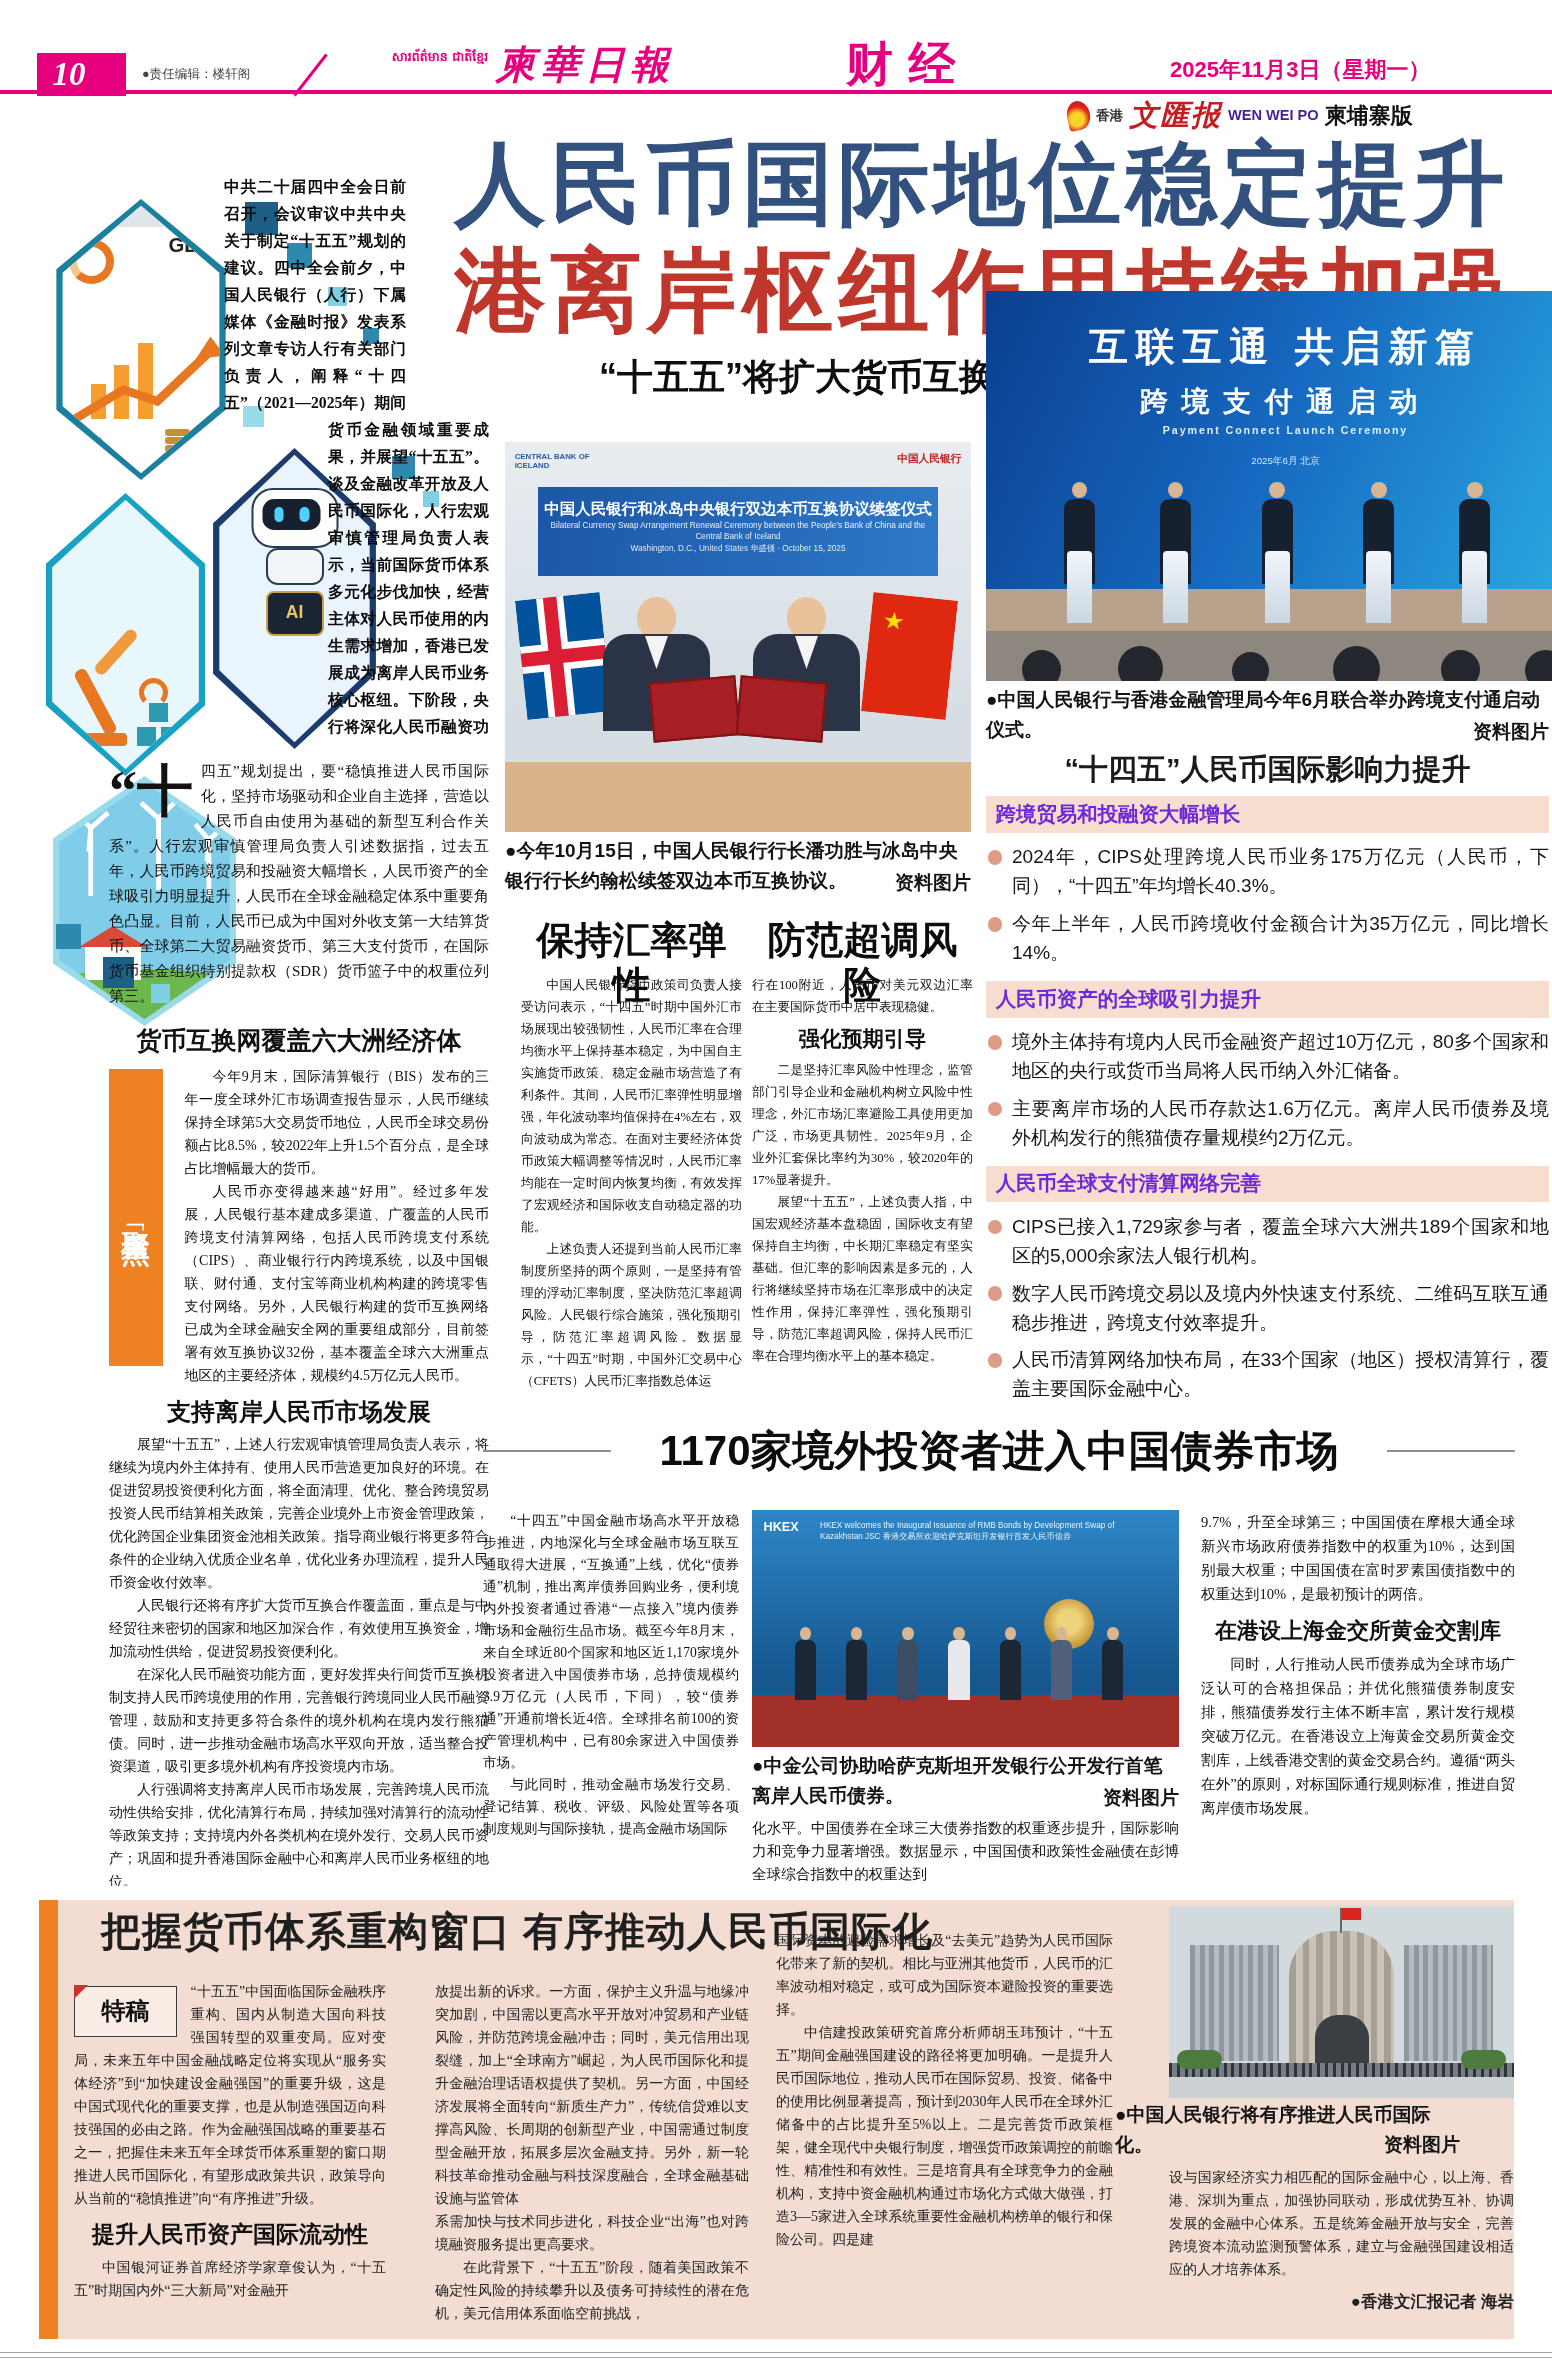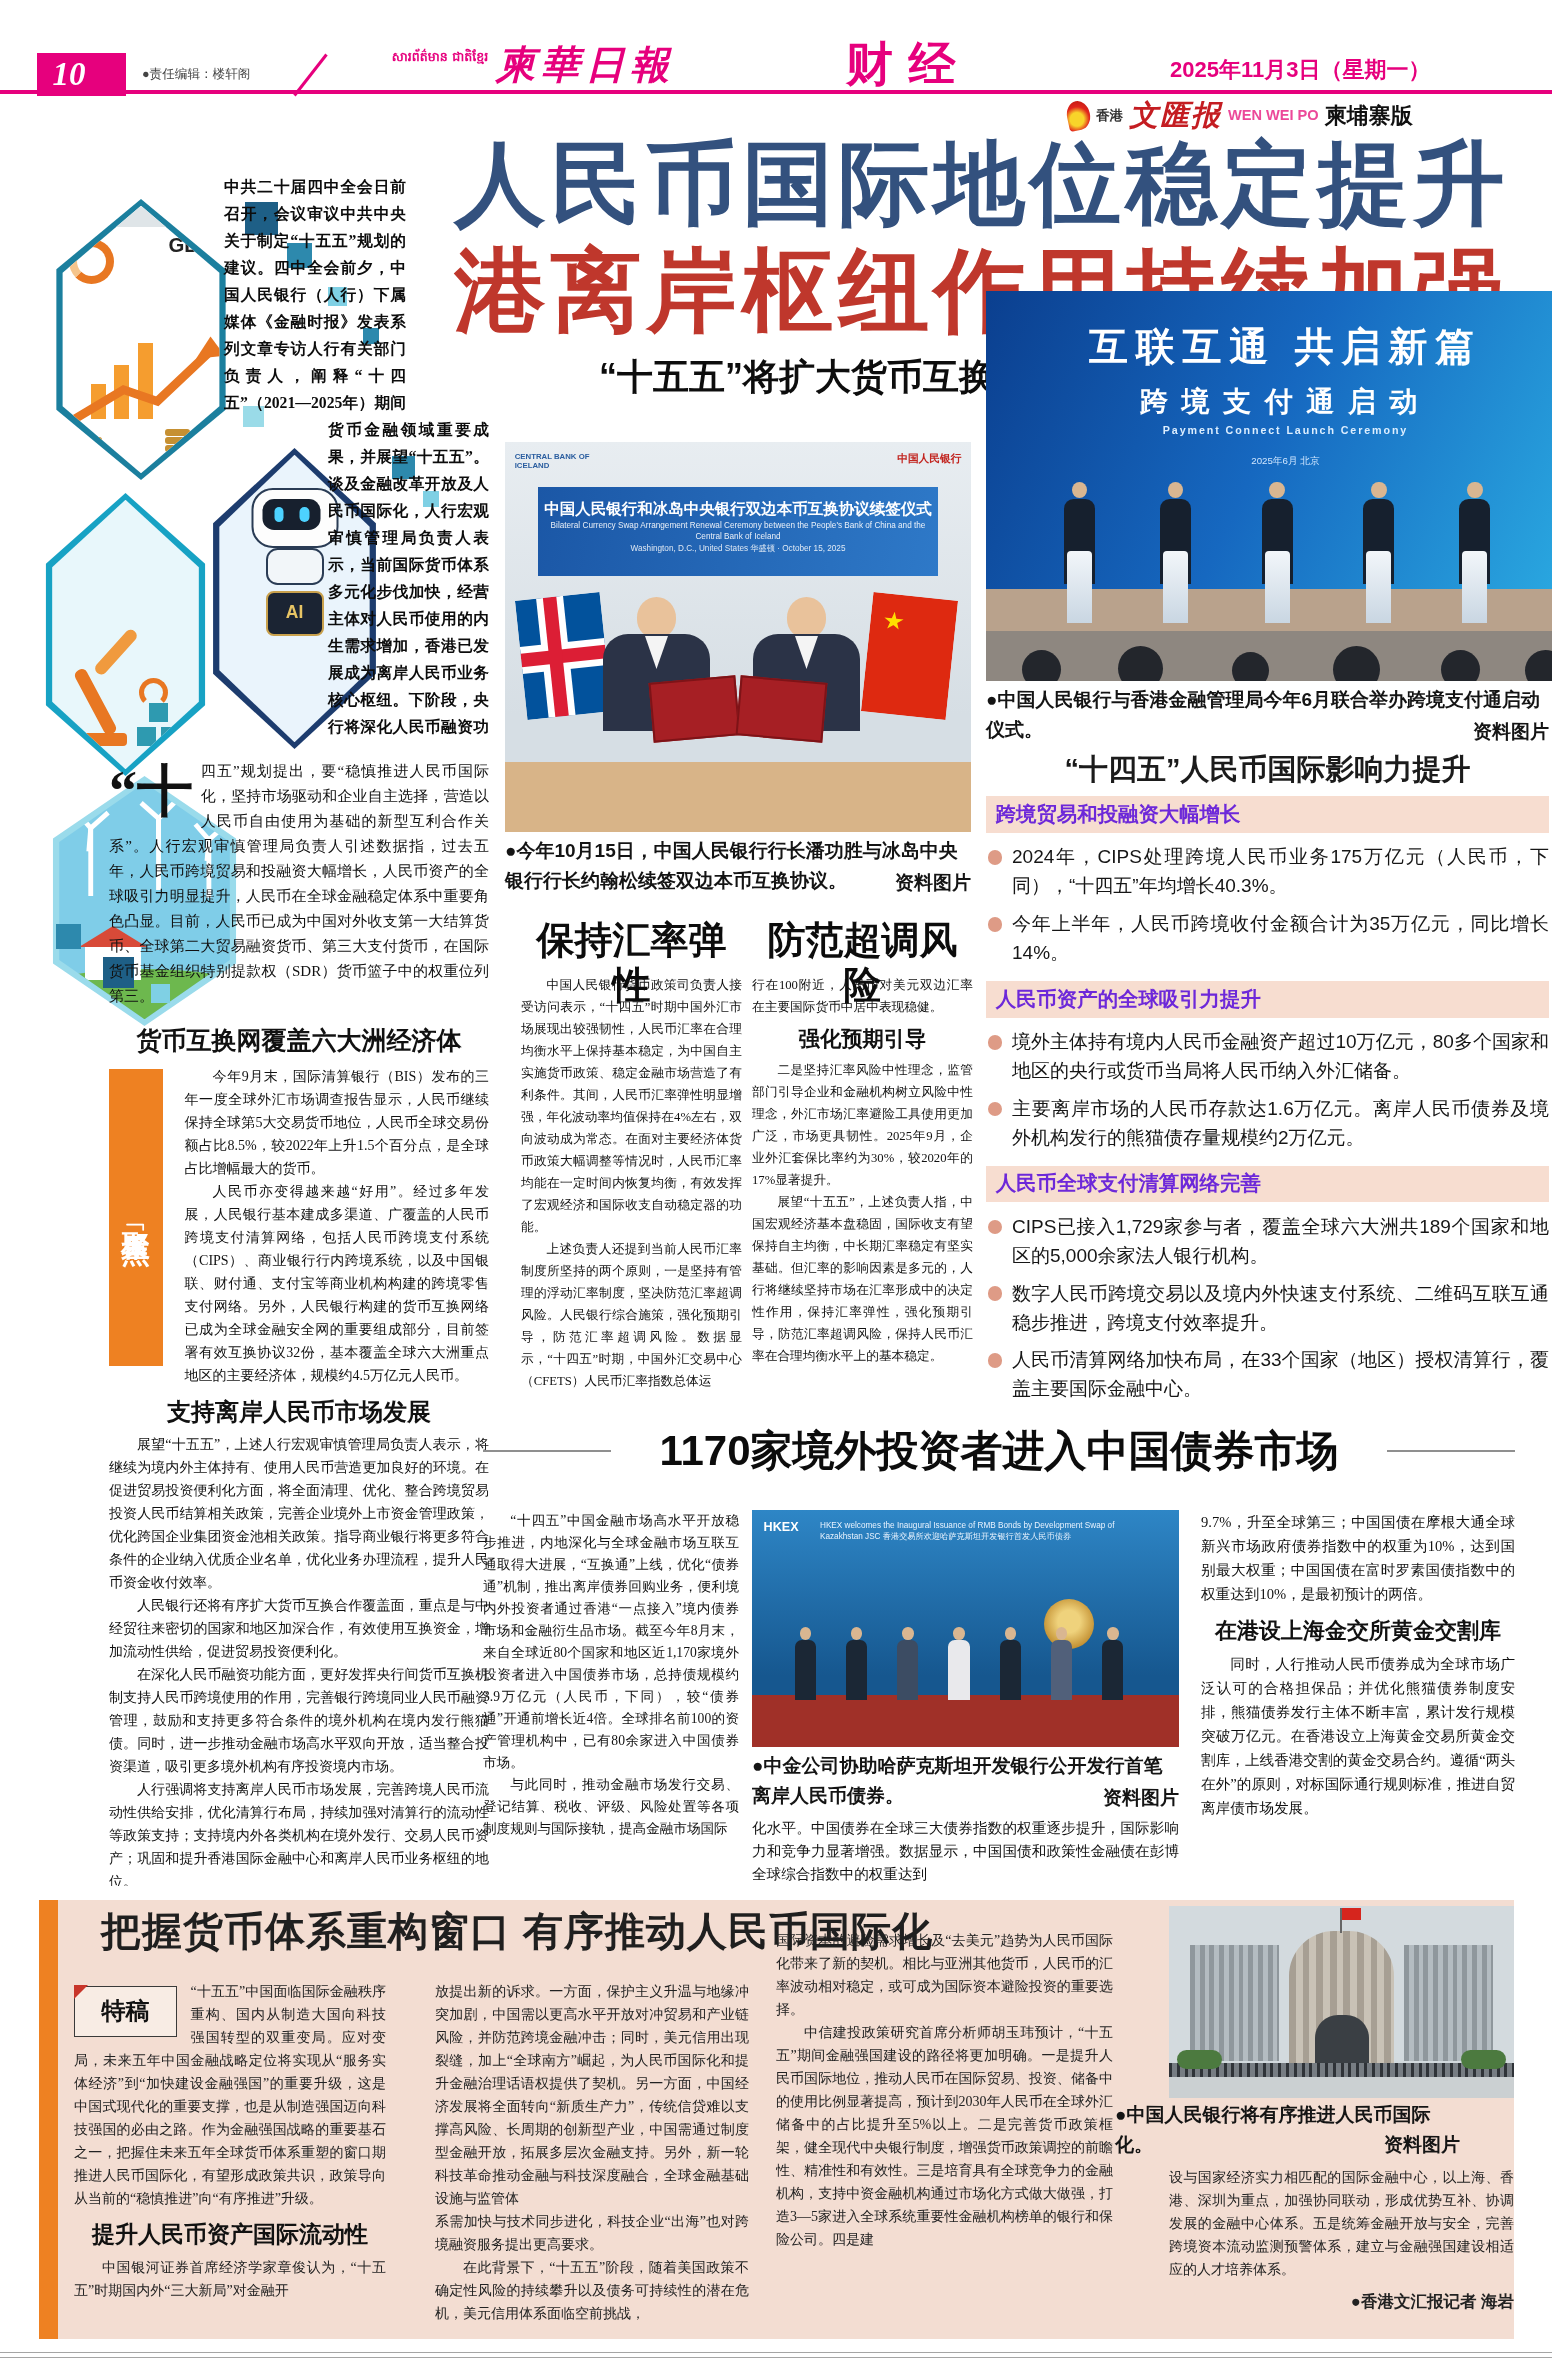--- a/index.html
+++ b/index.html
@@ -21,21 +21,21 @@
   .masthead .cn{font:italic 900 39px/47px "Liberation Serif",serif;letter-spacing:5.8px;}
   .section-label{left:846px;top:39px;font:900 47px/50px "Liberation Sans",sans-serif;color:#e6007d;letter-spacing:15.5px;}
   .hdr-date{left:1170px;top:56px;font:700 22px/27px "Liberation Sans",sans-serif;color:#e6007d;}
   .hdr-rule{left:0;top:90px;width:1553px;height:3.9px;background:#e6007d;}
   .brand{left:1067px;top:99px;height:33px;display:flex;align-items:center;gap:6px;}
   .flame{width:23px;height:29px;border-radius:50% 50% 50% 3.9px;
          background:radial-gradient(circle at 40% 62%,#f8d42a 0 30%,#e2261d 55%,#b3150f 100%);
          transform:rotate(-12deg);}
   .brand .b1{font:700 13.6px/15.5px "Liberation Sans",sans-serif;color:#333;}
   .brand .b2{font:italic 900 29px/31px "Liberation Serif",serif;color:#c41d22;letter-spacing:1.9px;}
-  .brand .b3{font:700 14.6px/15.5px "Liberation Sans",sans-serif;color:#ec4899;}
+  .brand .b3{font:700 14.6px/15.5px "Liberation Sans",sans-serif;color:#4c1d95;}
   .brand .b4{font:900 22px/25px "Liberation Sans",sans-serif;color:#101010;}
 
   
   .hl{left:417px;width:1130px;text-align:center;font-weight:700;font-size:91px;line-height:101px;
       letter-spacing:4.9px;font-family:"Liberation Serif","DejaVu Serif",serif;white-space:nowrap;}
   .hl1{top:134px;color:#33517e;}
   .hl2{top:241px;color:#bf372c;}
   .deck{left:417px;top:355px;width:1130px;text-align:center;font:800 36px/43px "Liberation Sans",sans-serif;color:#0d0d0d;}
 
   

